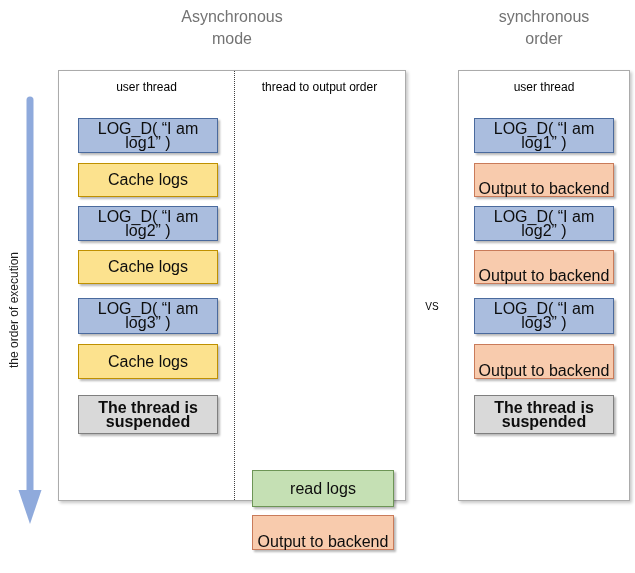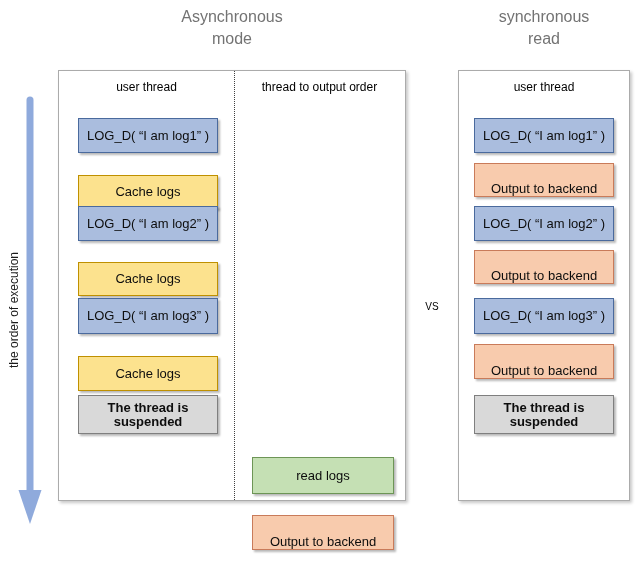--- a/index.html
+++ b/index.html
@@ -57,28 +57,28 @@
   .hdr-sync-user    { left: 0;     width: 100%;  }
 
   .box {
     position: absolute;
     display: flex;
     align-items: center;
     justify-content: center;
     box-shadow: 1.5px 1.5px 2px rgba(0,0,0,0.28);
   }
   .box-label {
-    font-size: 13px;
+    font-size: 16px;
     line-height: 14px;
     white-space: pre-line;
     text-align: center;
     color: #0d0d0d;
   }
   .log-call  { background: #aabdde; border: 1.5px solid #4a6a9d; }
-  .cache     { background: #fce28e; border: 1.5px solid #bf9000; margin-top: 12px; }
+  .cache     { background: #fce28e; border: 1.5px solid #bf9000; }
   .output    { background: #f8cbad; border: 1.5px solid #c97b5a; align-items: flex-end; }
   .read      { background: #c5e0b4; border: 1.5px solid #6d9556; }
   .suspended { background: #d9d9d9; border: 1.5px solid #7f7f7f; font-weight: bold; }
 
   .u-box { left: 19px; width: 140px; }   
   .o-box { left: 193px; width: 142px; }  
   .s-box { left: 15px; width: 140px; }   
 
   #vs {
     position: absolute;
@@ -106,21 +106,21 @@
   }
 </style>
 </head>
 <body>
 
 <div class="canvas">
 
   <div class="title" id="title-async">Asynchronous
 mode</div>
   <div class="title" id="title-sync">synchronous
-read</div>
+order</div>
 
   <svg id="exec-arrow" width="30" height="432" viewBox="0 0 30 432">
     <line x1="15" y1="4" x2="15" y2="398" stroke="#8FAADC" stroke-width="7" stroke-linecap="round"></line>
     <polygon points="3.5,394 26.5,394 15,428" fill="#8FAADC"></polygon>
   </svg>
   <div id="exec-label">the order of execution</div>
 
   <div class="panel" id="panel-async">
     <div class="divider"></div>
 
@@ -143,21 +143,21 @@
       <span class="box-label">LOG_D( “I am log3” )</span>
     </div>
     <div class="box u-box cache" style="top:273px;height:35px">
       <span class="box-label">Cache logs</span>
     </div>
     <div class="box u-box suspended" style="top:324px;height:39px">
       <span class="box-label">The thread is
 suspended</span>
     </div>
 
-    <div class="box o-box read" style="top:386px;height:37px">
+    <div class="box o-box read" style="top:399px;height:37px">
       <span class="box-label">read logs</span>
     </div>
     <div class="box o-box output" style="top:444px;height:35px">
       <span class="box-label">Output to backend</span>
     </div>
   </div>
 
   <div id="vs">VS</div>
 
   <div class="panel" id="panel-sync">

